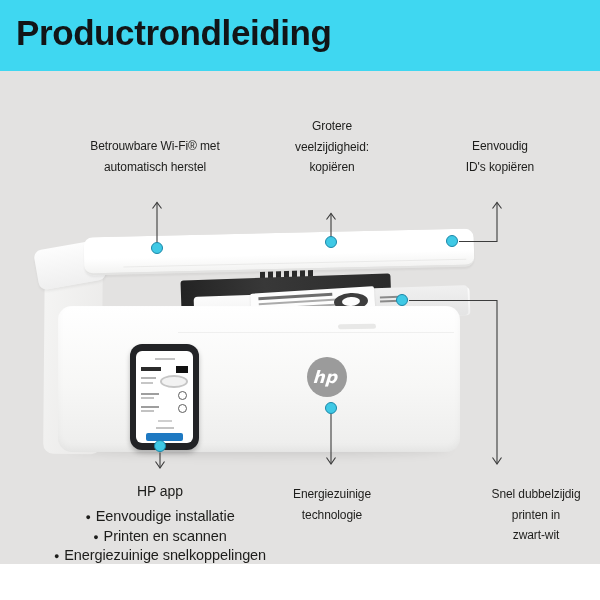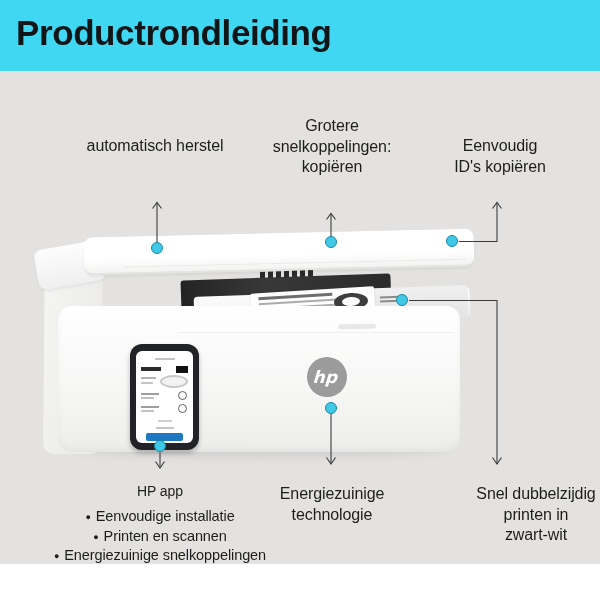--- a/index.html
+++ b/index.html
@@ -10,21 +10,21 @@
   html,body{margin:0;padding:0;}
   body{font-family:"Liberation Sans","DejaVu Sans",sans-serif;}
   .page{position:relative;width:600px;height:564px;background:var(--page-bg);overflow:hidden;}
 
   
   .header{position:absolute;left:0;top:0;width:600px;height:71px;background:var(--header-bg);}
   .header h1{margin:0;padding:14px 0 0 16px;font-size:35px;line-height:38px;font-weight:700;
     letter-spacing:-.4px;color:var(--title-text);}
 
   
-  .callout{position:absolute;text-align:center;color:var(--text);font-size:16px;line-height:20.5px;
+  .callout{position:absolute;text-align:center;color:var(--text);font-size:12px;line-height:20.5px;
     letter-spacing:-.1px;transform:translateX(-50%);white-space:nowrap;}
   .co-wifi{left:155px;top:136px;}
   .co-vers{left:332px;top:116px;}
   .co-id{left:500px;top:136px;}
   .co-energy{left:332px;top:484px;}
   .co-duplex{left:500px;top:484px;margin-left:36px;}
   .co-app-title{left:160px;top:481px;font-size:14px;}
   .co-app-bullets{left:160px;top:507px;font-size:14.5px;line-height:19.5px;letter-spacing:-.1px;}
   .bullet-row{display:flex;align-items:center;justify-content:center;gap:5px;}
   .blt{font-size:9px;line-height:1;position:relative;top:1px;}
@@ -172,26 +172,27 @@
   </svg>
 
   <div class="dot" style="left:151px;top:242px;"></div>
   <div class="dot" style="left:325px;top:236px;"></div>
   <div class="dot" style="left:446px;top:235px;"></div>
   <div class="dot" style="left:396px;top:294px;"></div>
   <div class="dot" style="left:325px;top:402px;"></div>
   <div class="dot" style="left:154px;top:440px;"></div>
 
   <div class="callout co-wifi">
+    <div>Betrouwbare Wi-Fi® met</div>
     <div>automatisch herstel</div>
   </div>
 
   <div class="callout co-vers">
     <div>Grotere</div>
-    <div>snelkoppelingen:</div>
+    <div>veelzijdigheid:</div>
     <div>kopiëren</div>
   </div>
 
   <div class="callout co-id">
     <div>Eenvoudig</div>
     <div>ID's kopiëren</div>
   </div>
 
   <div class="callout co-energy">
     <div>Energiezuinige</div>

